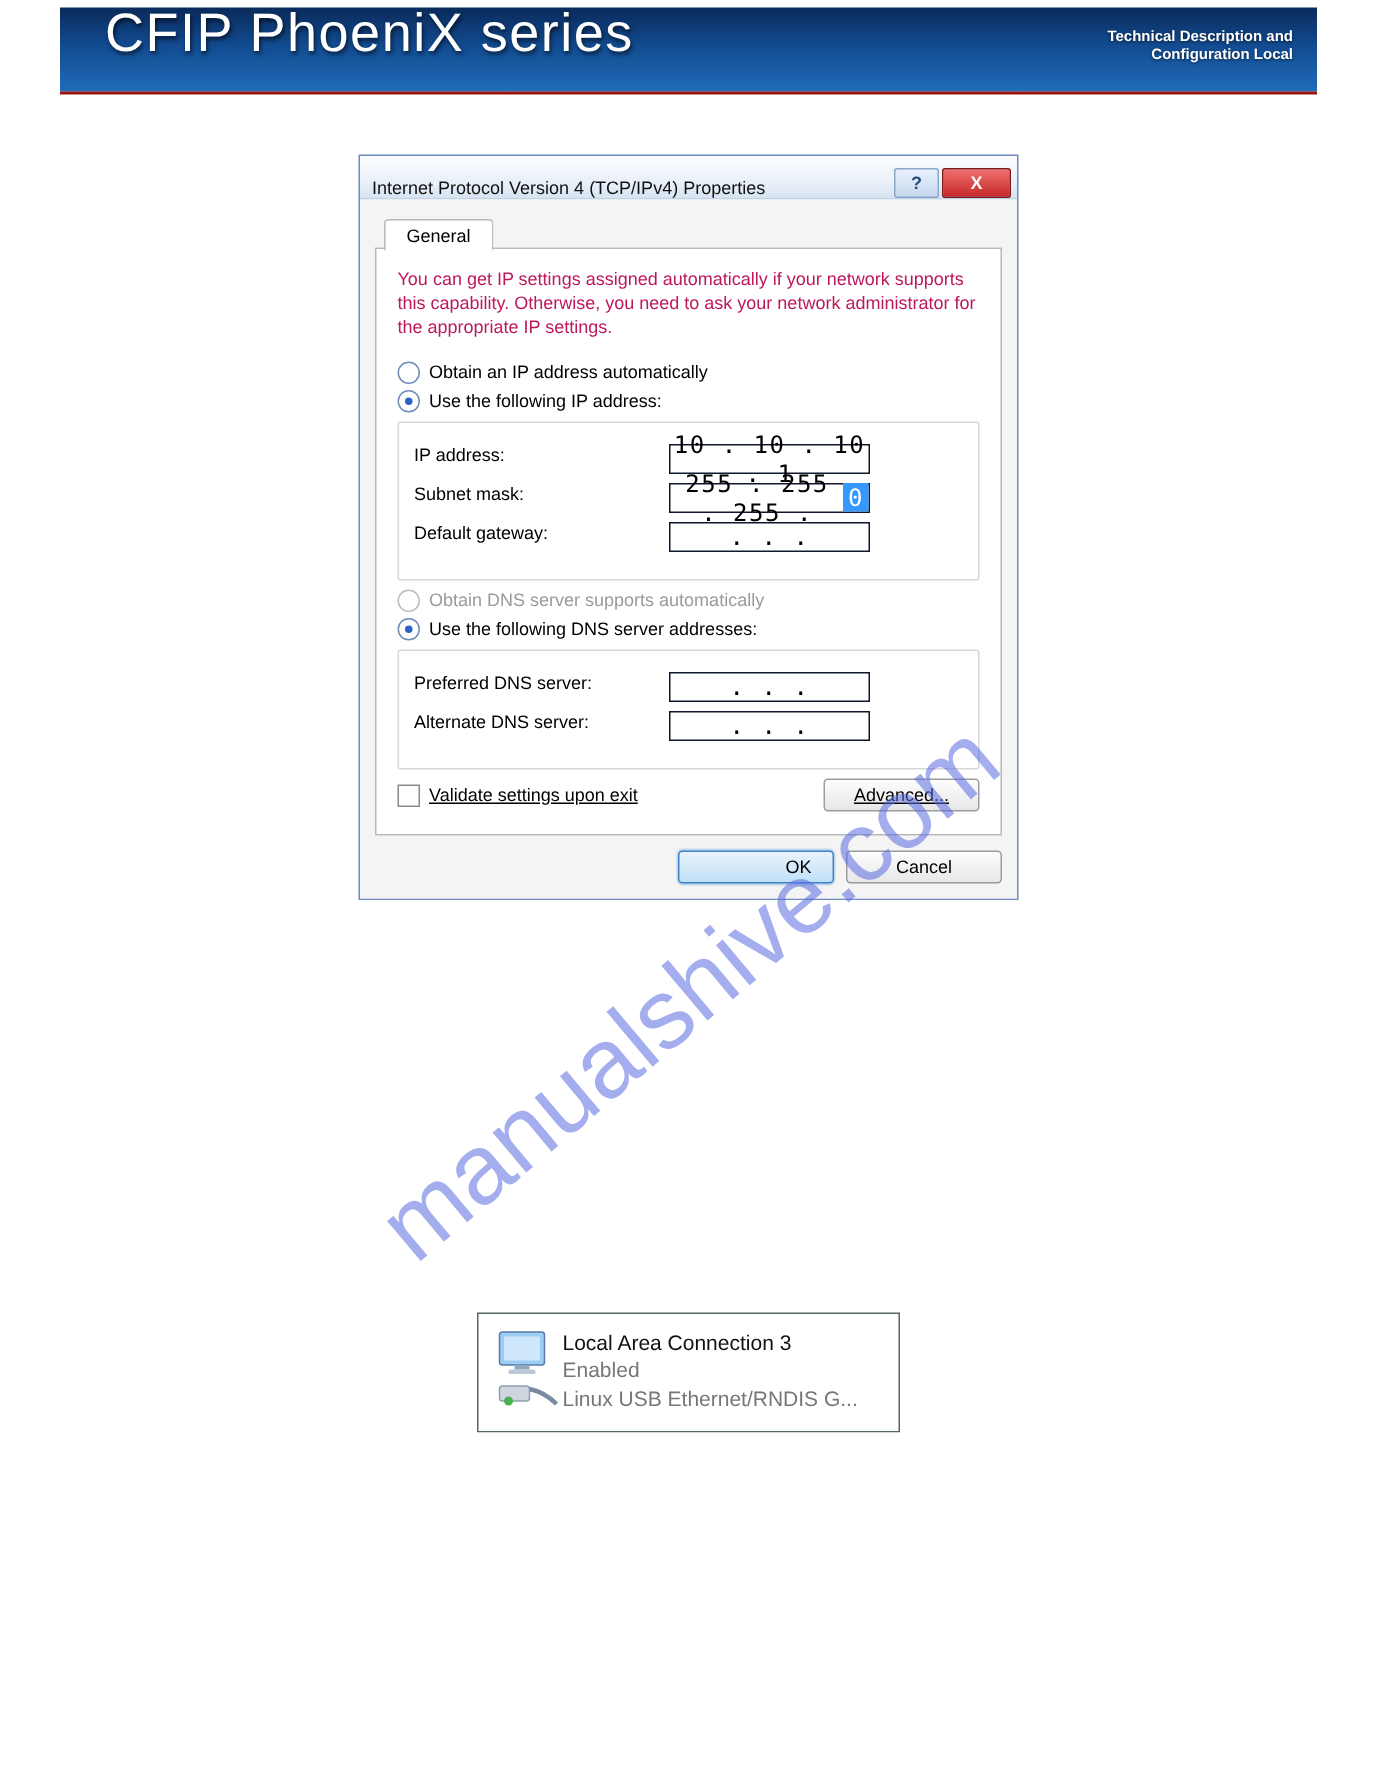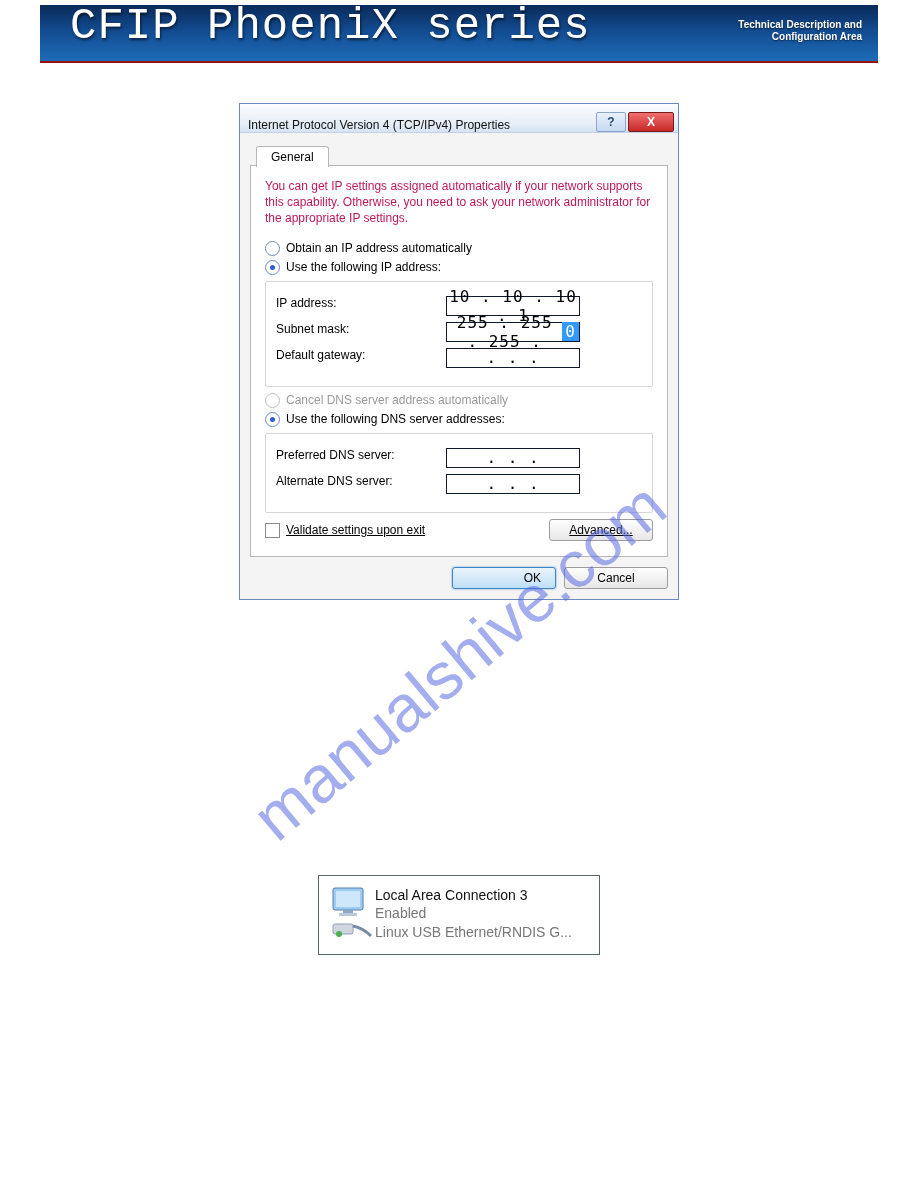--- a/index.html
+++ b/index.html
@@ -16,22 +16,22 @@
     height: 56px;
     background: linear-gradient(180deg,#0a2a5a 0%, #124b90 45%, #1e6cb8 100%);
     border-bottom: 2px solid #9a1111;
     color: #fff;
     overflow: hidden;
   }
   .banner-title {
     position: absolute;
     left: 30px;
     top: -4px;
-    font-family: Liberation Mono, monospace;
-    font-size: 44px;
+    font-family: Liberation Sans, sans-serif;
+    font-size: 36px;
     letter-spacing: 1px;
     text-shadow: 1px 2px 3px rgba(0,0,0,.6);
     white-space: nowrap;
   }
   .banner-sub {
     position: absolute;
     right: 16px;
     top: 14px;
     text-align: right;
     font-size: 10px;
@@ -211,21 +211,21 @@
   .nettext .title { color:#111; }
   .nettext .sub  { color:#777; }
 </style>
 </head>
 <body>
 
 <div class="banner">
   <div class="banner-title">CFIP PhoeniX series</div>
   <div class="banner-sub">
     <div>Technical Description and</div>
-    <div>Configuration Area</div>
+    <div>Configuration Local</div>
   </div>
 </div>
 
 <div class="page-body">
 
   <div class="watermark">manualshive.com</div>
 
   <div class="dialog">
     <div class="titlebar">
       <span>Internet Protocol Version 4 (TCP/IPv4) Properties</span>
@@ -275,21 +275,21 @@
           <div class="field-row">
             <span class="field-label">Default gateway:</span>
             <span class="ipbox">
               <span>.       .       .</span>
             </span>
           </div>
         </fieldset>
 
         <div class="radio-row disabled">
           <span class="radio disabled"></span>
-          <span>Cancel DNS server address automatically</span>
+          <span>Obtain DNS server supports automatically</span>
         </div>
         <div class="radio-row">
           <span class="radio">
               <span class="radio-dot"></span>
             </span>
           <span>Use the following DNS server addresses:</span>
         </div>
 
         <fieldset class="grp">
           <div class="field-row">

